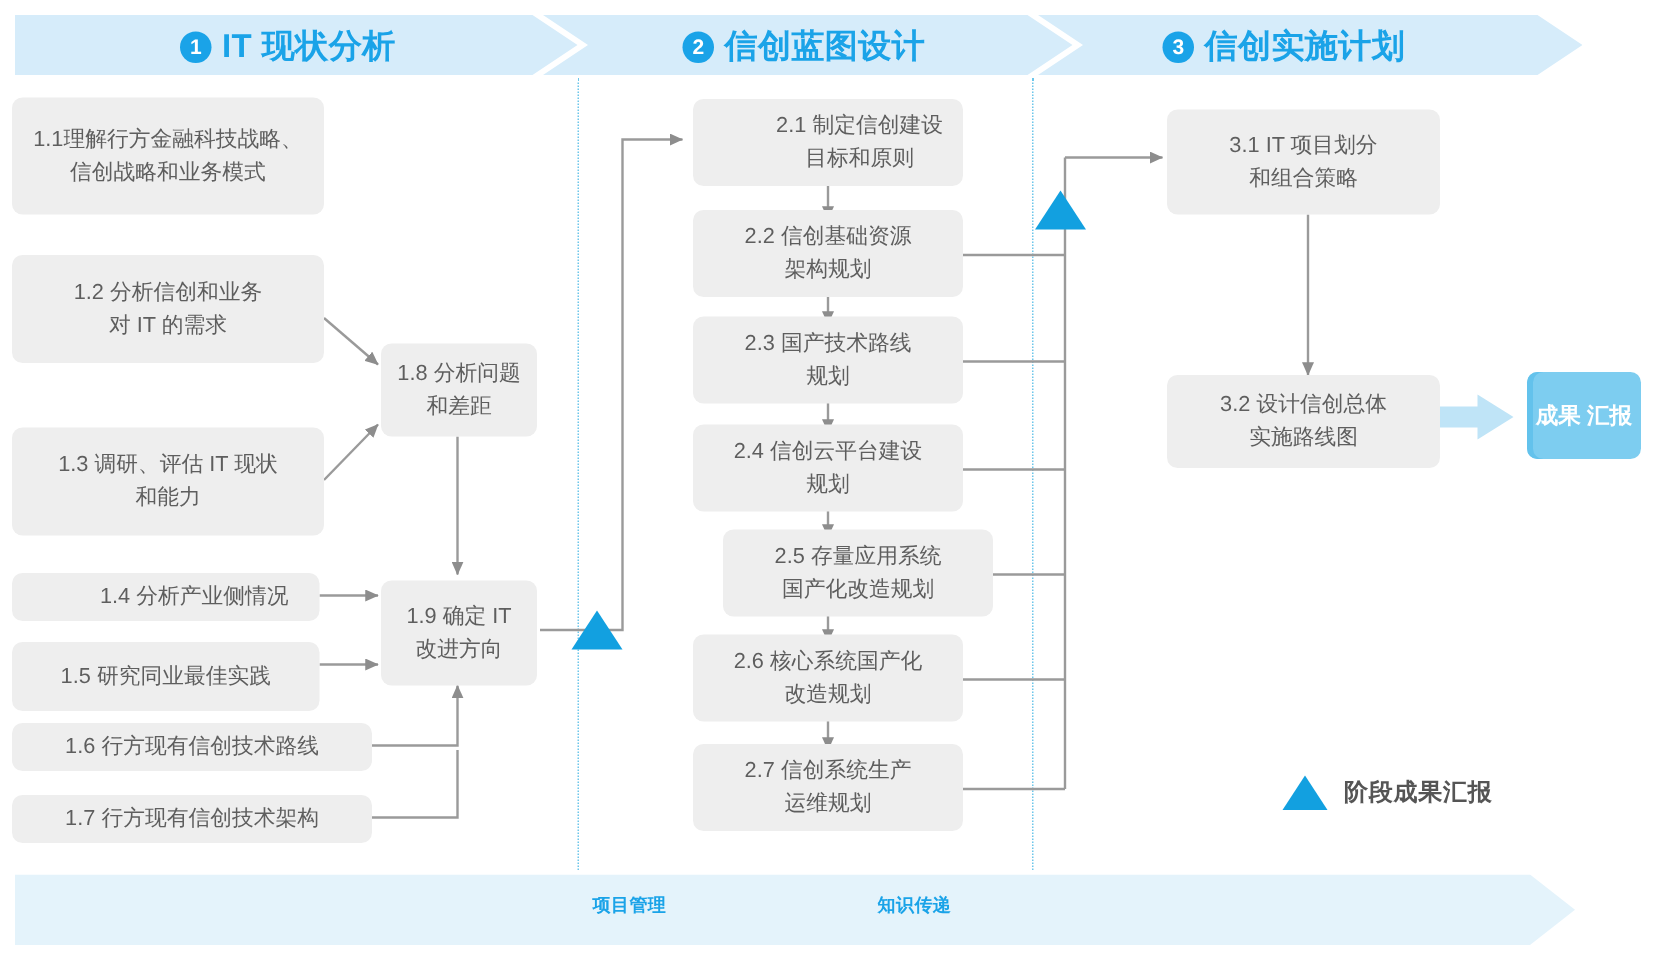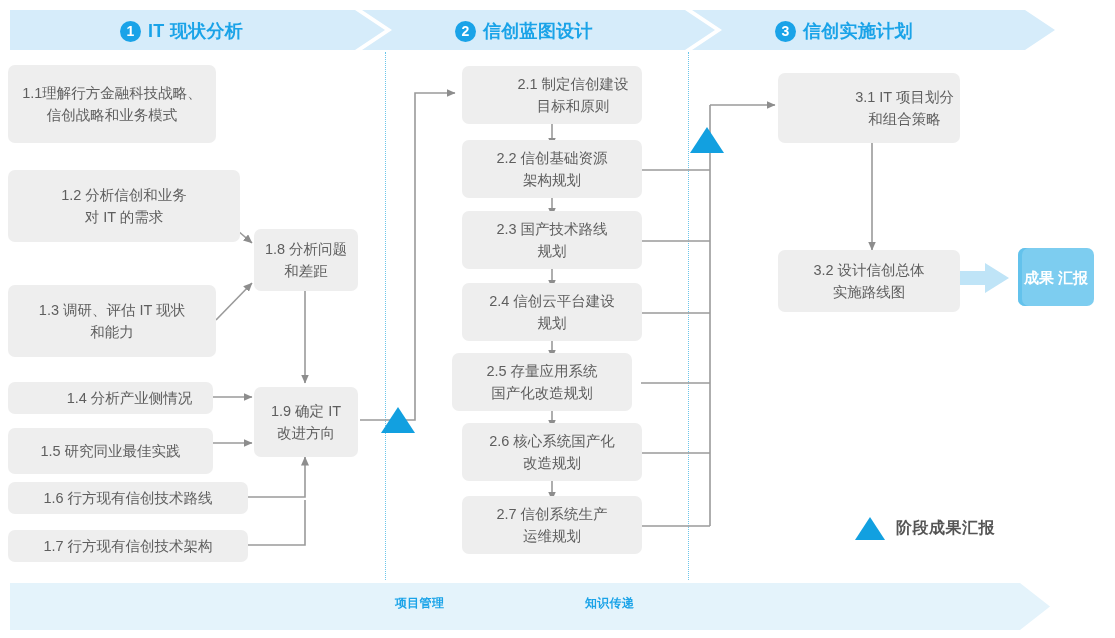--- a/index.html
+++ b/index.html
@@ -33,21 +33,21 @@
   .phase-num{
     width:21px;height:21px;border-radius:50%;
     background:#1aa3e8;
     color:#ffffff;
     font-size:14px;font-weight:bold;
     display:flex;align-items:center;justify-content:center;
     line-height:1;
   }
   .phase-text{
     color:#1aa3e8;
-    font-size:18px;
+    font-size:22px;
     font-weight:bold;
     letter-spacing:.3px;
   }
   
   .dotted-sep{
     position:absolute;
     width:0;
     border-left:1.5px dotted #6cc6ea;
   }
   
@@ -206,21 +206,21 @@
       <path d="M955,271 L985,271 L985,263 L1009,278 L985,293 L985,285 L955,285 Z" fill="#bfe4f7"></path>
     </g>
   </svg>
 
   <div class="node" style="left:8px; top:65px; width:208px; height:78px;">
     <span>
       <span>1.1理解行方金融科技战略、</span>
       <span>信创战略和业务模式</span>
     </span>
   </div>
-  <div class="node" style="left:8px; top:170px; width:232px; height:72px;">
+  <div class="node" style="left:8px; top:170px; width:208px; height:72px;">
     <span>
       <span>1.2 分析信创和业务</span>
       <span>对 IT 的需求</span>
     </span>
   </div>
   <div class="node" style="left:8px; top:285px; width:208px; height:72px;">
     <span>
       <span>1.3 调研、评估 IT 现状</span>
       <span>和能力</span>
     </span>
@@ -267,40 +267,40 @@
       <span>2.3 国产技术路线</span>
       <span>规划</span>
     </span>
   </div>
   <div class="node" style="left:462px; top:283px; width:180px; height:58px;">
     <span>
       <span>2.4 信创云平台建设</span>
       <span>规划</span>
     </span>
   </div>
-  <div class="node" style="left:452px; top:353px; width:180px; height:58px;">
+  <div class="node" style="left:482px; top:353px; width:180px; height:58px;">
     <span>
       <span>2.5 存量应用系统</span>
       <span>国产化改造规划</span>
     </span>
   </div>
   <div class="node" style="left:462px; top:423px; width:180px; height:58px;">
     <span>
       <span>2.6 核心系统国产化</span>
       <span>改造规划</span>
     </span>
   </div>
   <div class="node" style="left:462px; top:496px; width:180px; height:58px;">
     <span>
       <span>2.7 信创系统生产</span>
       <span>运维规划</span>
     </span>
   </div>
 
-  <div class="node" style="left:778px; top:73px; width:182px; height:70px;justify-content:flex-end;">
+  <div class="node" style="left:778px; top:73px; width:182px; height:70px;">
     <span>
       <span>3.1 IT 项目划分</span>
       <span>和组合策略</span>
     </span>
   </div>
   <div class="node" style="left:778px; top:250px; width:182px; height:62px;">
     <span>
       <span>3.2 设计信创总体</span>
       <span>实施路线图</span>
     </span>

